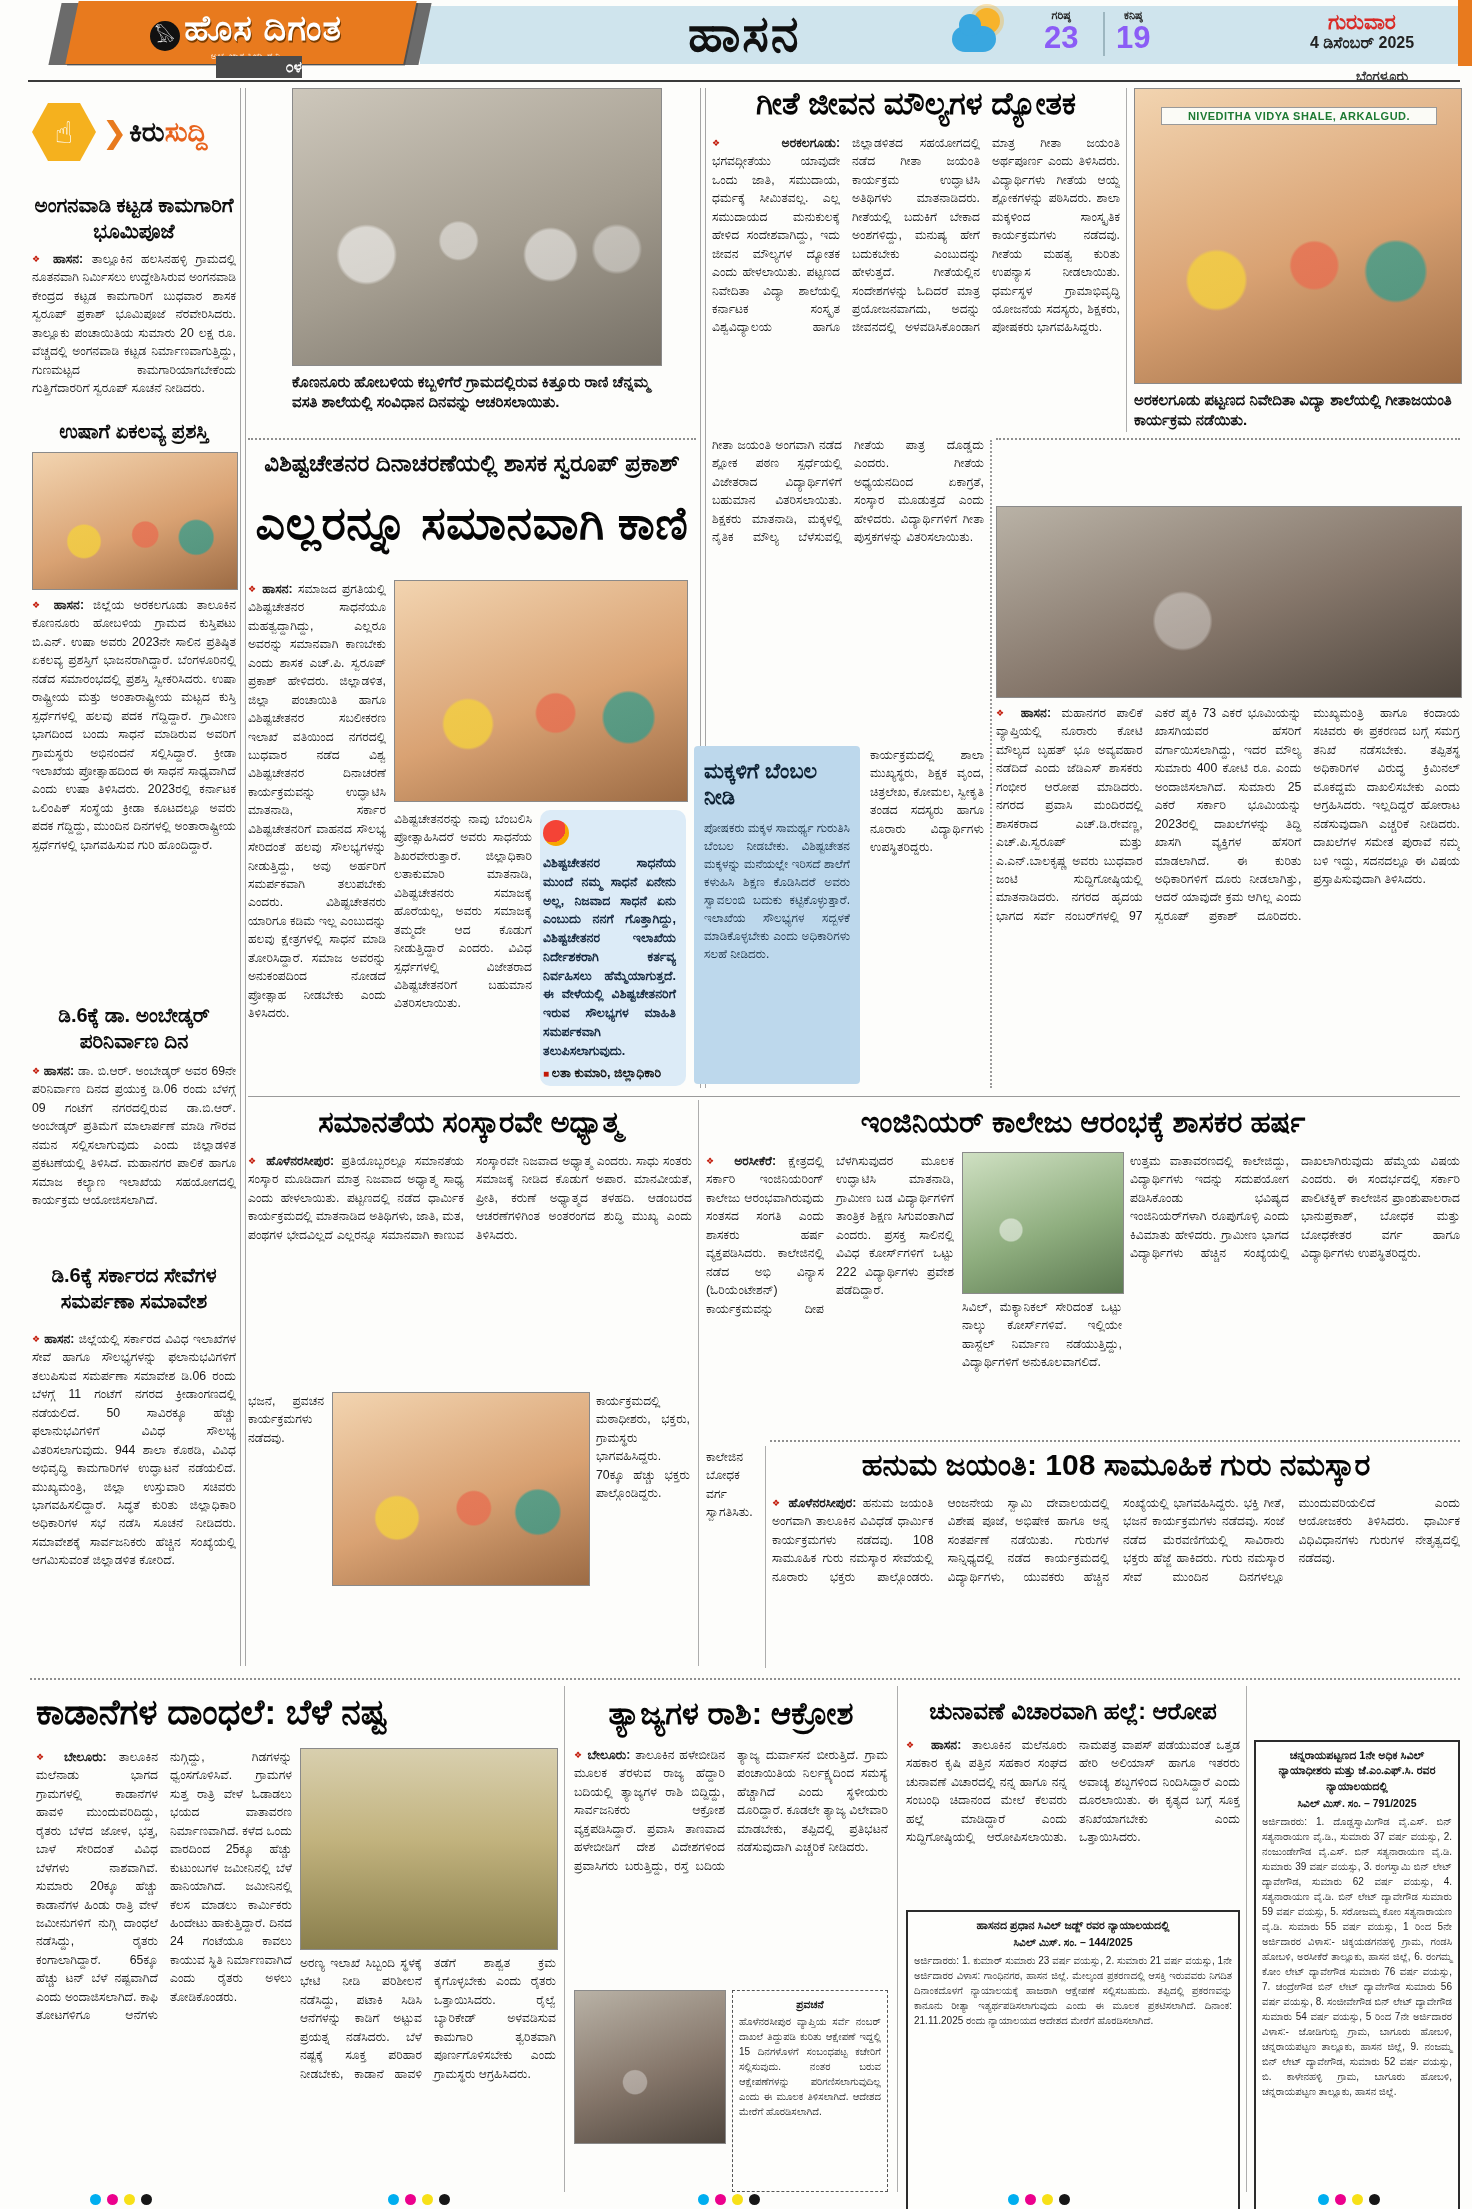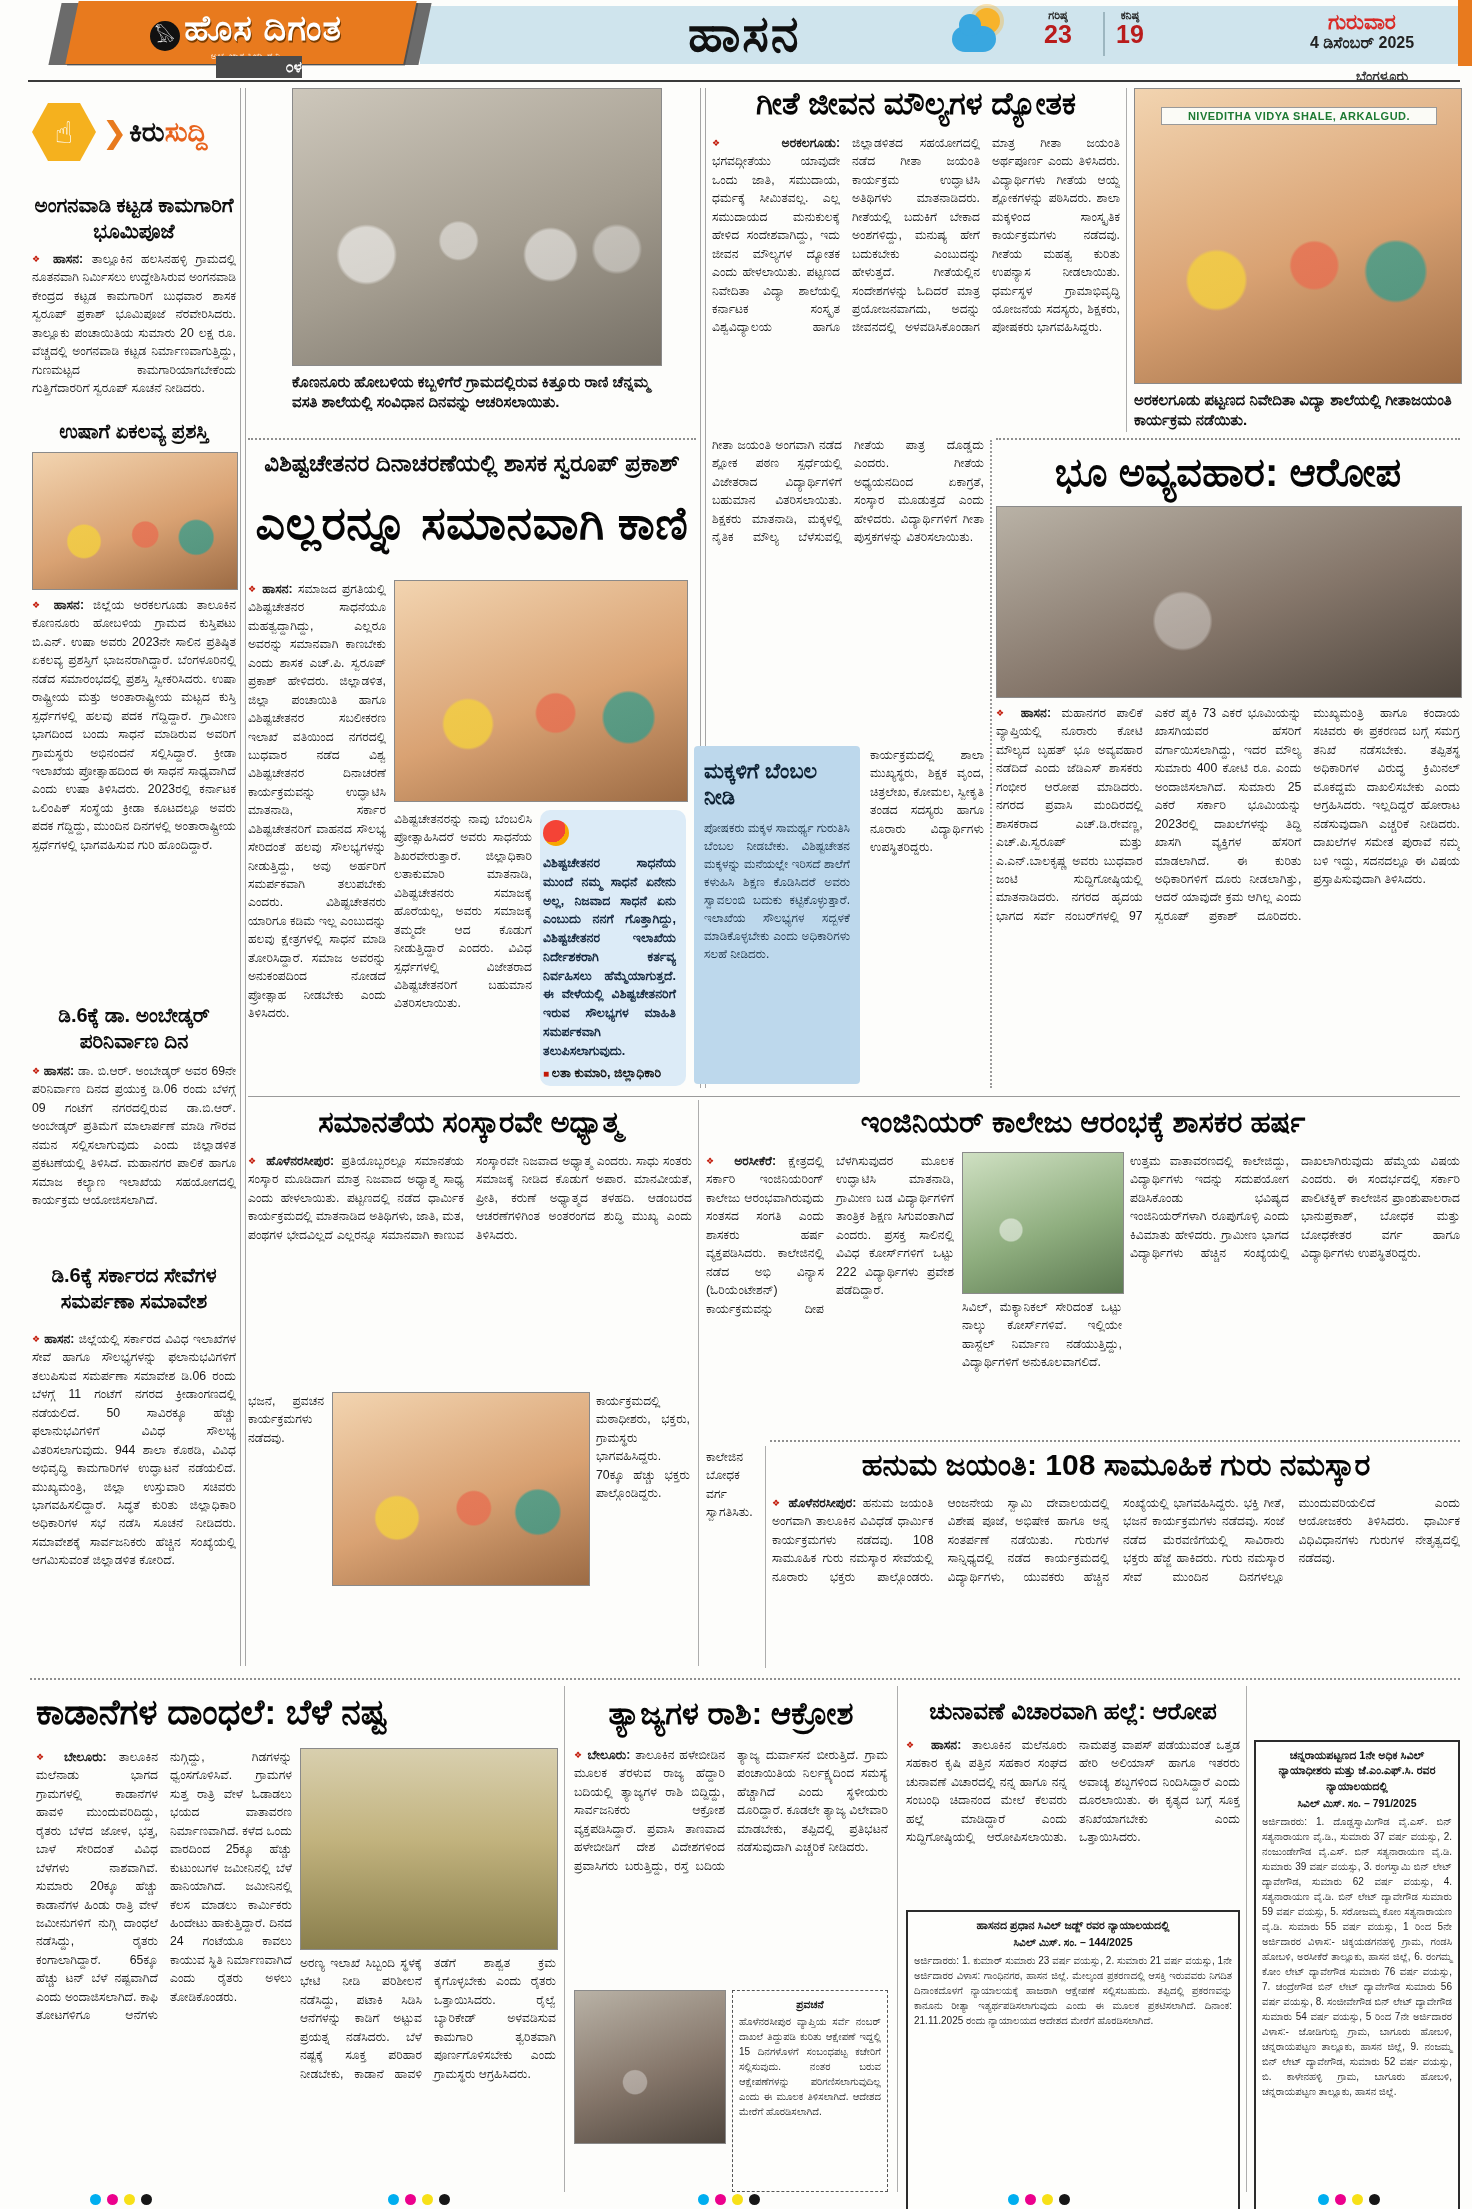--- a/index.html
+++ b/index.html
@@ -8,21 +8,21 @@
   .abs{position:absolute;}
   
   .hdr-band{background:#cfe4ed;}
   .hdr-gray{background:#6b6b6b;transform:skewX(-12deg);}
   .hdr-orange{background:#e87a1e;transform:skewX(-12deg);box-shadow:2px 2px 0 rgba(0,0,0,.25);}
   .brand{font-size:35px;font-weight:900;color:#fff;letter-spacing:1px;text-shadow:1px 2px 0 #7a3c00;}
   .tagline{font-size:9px;color:#fff;letter-spacing:1px;}
   .badge{background:#4a4a4a;color:#fff;font-weight:800;font-size:15px;text-align:right;line-height:22px;}
   .city{font-size:50px;font-weight:900;color:#101010;letter-spacing:2px;}
   .wx-label{font-size:11px;font-weight:700;color:#222;}
-  .wx-num{font-size:25px;font-weight:900;color:#b91c1c;line-height:1;}
+  .wx-num{font-size:31px;font-weight:900;color:#8b5cf6;line-height:1;}
   .wx-div{width:2px;background:#9db6c0;}
   .day{font-size:21px;font-weight:900;color:#d92b27;text-align:center;}
   .date{font-size:16px;font-weight:800;color:#222;text-align:center;}
   .edition{font-size:14px;font-weight:700;color:#333;}
   .orange-bar{background:#e87a1e;}
   .sun{width:26px;height:26px;border-radius:50%;background:#f7b32b;box-shadow:0 0 0 4px rgba(247,179,43,.35);}
   .cloud{width:44px;height:26px;border-radius:14px;background:#39a7e0;}
   .cloud:before{content:"";position:absolute;left:7px;top:-12px;width:22px;height:22px;border-radius:50%;background:#39a7e0;}
   
   .hline{background:#9a9a9a;height:1px;}
@@ -203,21 +203,20 @@
   <div class="abs vline" style="left:1126px;top:88px;height:344px;"></div>
   <div class="abs vdot" style="left:990px;top:440px;height:648px;"></div>
 
   <div class="abs photo photo-warm" style="left:1134px;top:88px;width:326px;height:294px;">
     <div class="sign-strip">NIVEDITHA VIDYA SHALE, ARKALGUD.</div>
   </div>
   <div class="abs caption" style="left:1134px;top:390px;width:326px;">ಅರಕಲಗೂಡು ಪಟ್ಟಣದ ನಿವೇದಿತಾ ವಿದ್ಯಾ ಶಾಲೆಯಲ್ಲಿ ಗೀತಾಜಯಂತಿ ಕಾರ್ಯಕ್ರಮ ನಡೆಯಿತು.</div>
 
   <div class="abs dotline" style="left:996px;top:438px;width:464px;"></div>
 
-  <div class="abs headline-lg" style="left:996px;top:450px;width:464px;">ಭೂ ಅವ್ಯ​ವ​ಹಾರ: ಆರೋಪ</div>
   <div class="abs photo photo-dark" style="left:996px;top:506px;width:464px;height:190px;"></div>
   <p class="abs body-txt cols3" style="left:996px;top:704px;width:464px;height:382px;">
     <span class="dateline">ಹಾಸನ:</span>
     <span>ಮಹಾನಗರ ಪಾಲಿಕೆ ವ್ಯಾಪ್ತಿಯಲ್ಲಿ ನೂರಾರು ಕೋಟಿ ಮೌಲ್ಯದ ಬೃಹತ್ ಭೂ ಅವ್ಯವಹಾರ ನಡೆದಿದೆ ಎಂದು ಜೆಡಿಎಸ್ ಶಾಸಕರು ಗಂಭೀರ ಆರೋಪ ಮಾಡಿದರು. ನಗರದ ಪ್ರವಾಸಿ ಮಂದಿರದಲ್ಲಿ ಶಾಸಕರಾದ ಎಚ್.ಡಿ.ರೇವಣ್ಣ, ಎಚ್.ಪಿ.ಸ್ವರೂಪ್ ಮತ್ತು ಎ.ಎನ್.ಬಾಲಕೃಷ್ಣ ಅವರು ಬುಧವಾರ ಜಂಟಿ ಸುದ್ದಿಗೋಷ್ಠಿಯಲ್ಲಿ ಮಾತನಾಡಿದರು. ನಗರದ ಹೃದಯ ಭಾಗದ ಸರ್ವೆ ನಂಬರ್‌ಗಳಲ್ಲಿ 97 ಎಕರೆ ಪೈಕಿ 73 ಎಕರೆ ಭೂಮಿಯನ್ನು ಖಾಸಗಿಯವರ ಹೆಸರಿಗೆ ವರ್ಗಾಯಿಸಲಾಗಿದ್ದು, ಇದರ ಮೌಲ್ಯ ಸುಮಾರು 400 ಕೋಟಿ ರೂ. ಎಂದು ಅಂದಾಜಿಸಲಾಗಿದೆ. ಸುಮಾರು 25 ಎಕರೆ ಸರ್ಕಾರಿ ಭೂಮಿಯನ್ನು 2023ರಲ್ಲಿ ದಾಖಲೆಗಳನ್ನು ತಿದ್ದಿ ಖಾಸಗಿ ವ್ಯಕ್ತಿಗಳ ಹೆಸರಿಗೆ ಮಾಡಲಾಗಿದೆ. ಈ ಕುರಿತು ಅಧಿಕಾರಿಗಳಿಗೆ ದೂರು ನೀಡಲಾಗಿತ್ತು, ಆದರೆ ಯಾವುದೇ ಕ್ರಮ ಆಗಿಲ್ಲ ಎಂದು ಸ್ವರೂಪ್ ಪ್ರಕಾಶ್ ದೂರಿದರು. ಮುಖ್ಯಮಂತ್ರಿ ಹಾಗೂ ಕಂದಾಯ ಸಚಿವರು ಈ ಪ್ರಕರಣದ ಬಗ್ಗೆ ಸಮಗ್ರ ತನಿಖೆ ನಡೆಸಬೇಕು. ತಪ್ಪಿತಸ್ಥ ಅಧಿಕಾರಿಗಳ ವಿರುದ್ಧ ಕ್ರಿಮಿನಲ್ ಮೊಕದ್ದಮೆ ದಾಖಲಿಸಬೇಕು ಎಂದು ಆಗ್ರಹಿಸಿದರು. ಇಲ್ಲದಿದ್ದರೆ ಹೋರಾಟ ನಡೆಸುವುದಾಗಿ ಎಚ್ಚರಿಕೆ ನೀಡಿದರು. ದಾಖಲೆಗಳ ಸಮೇತ ಪುರಾವೆ ನಮ್ಮ ಬಳಿ ಇದ್ದು, ಸದನದಲ್ಲೂ ಈ ವಿಷಯ ಪ್ರಸ್ತಾಪಿಸುವುದಾಗಿ ತಿಳಿಸಿದರು.</span>
   </p>
 
   <div class="abs hline" style="left:248px;top:1096px;width:1212px;"></div>
 
   <div class="abs headline-md" style="left:248px;top:1106px;width:444px;">ಸಮಾನತೆಯ ಸಂಸ್ಕಾರವೇ ಅಧ್ಯಾತ್ಮ</div>
   <p class="abs body-txt cols2" style="left:248px;top:1152px;width:444px;height:232px;">

